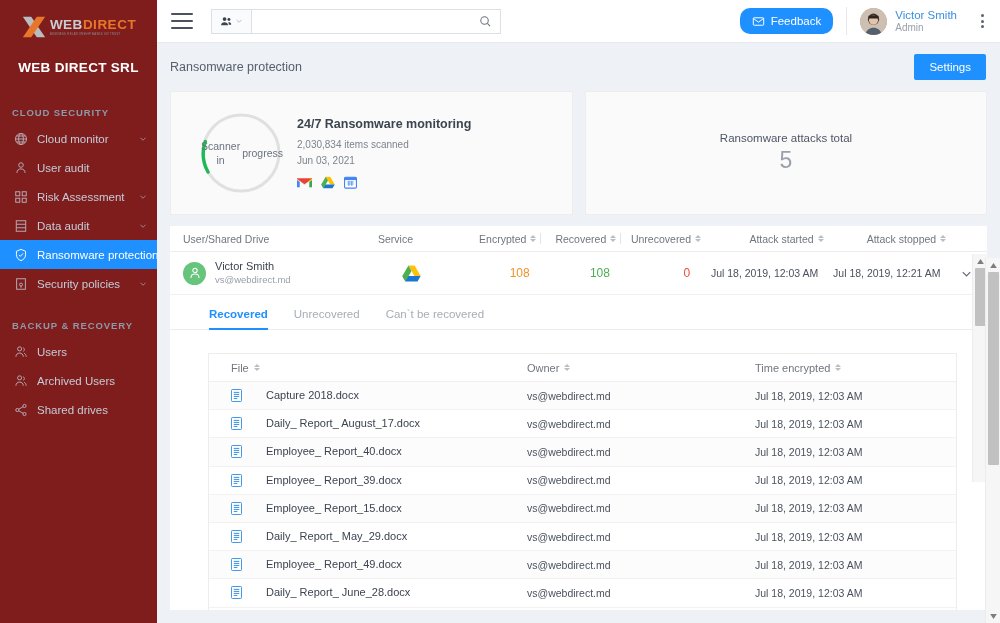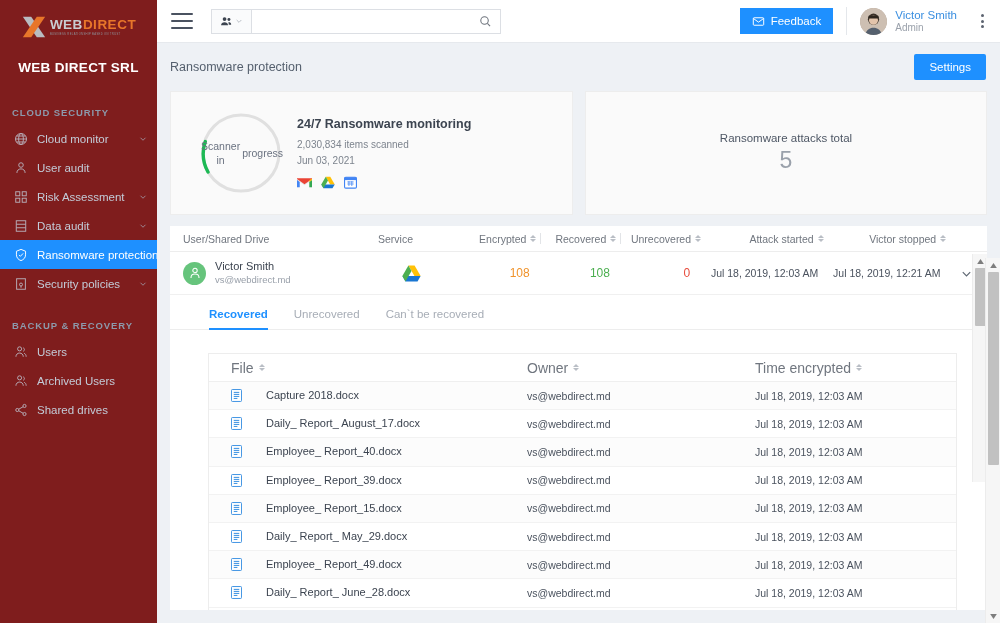--- a/index.html
+++ b/index.html
@@ -78,21 +78,21 @@
   .search-field {
     width: 250px; border: 1px solid #dcdfe4; background: #fff;
     display: flex; align-items: center; padding: 0 8px 0 6px;
   }
   .search-field input {
     flex: 1; border: none; outline: none; font-size: 11px;
     font-family: "Liberation Sans", sans-serif; color: #333;
   }
   .topbar-right { margin-left: auto; display: flex; align-items: center; }
   .feedback-btn {
-    background: #1e90ff; color: #fff; border: none; border-radius: 0;
+    background: #1e90ff; color: #fff; border: none; border-radius: 10px;
     height: 26px; padding: 0 12px; font-size: 11.5px; cursor: pointer;
     display: flex; align-items: center; gap: 6px;
     font-family: "Liberation Sans", sans-serif;
   }
   .vdiv { width: 1px; height: 28px; background: #e4e7eb; margin: 0 13px; }
   .avatar {
     width: 27px; height: 27px; border-radius: 50%; overflow: hidden;
     background: #b9a99a; margin-right: 8px; position: relative; flex: 0 0 27px;
   }
   .user-block { line-height: 1.25; }
@@ -175,21 +175,21 @@
     font-size: 11.5px; color: #a7adb6; padding: 13px 0 8px; cursor: pointer;
     border-bottom: 2px solid transparent; margin-bottom: -1px;
   }
   .tab.active { color: #1e90ff; font-weight: 700; border-bottom-color: #1e90ff; }
 
   
   .inner-wrap { padding: 23px 30px 0 38px; }
   .inner-table { border: 1px solid #ededed; border-bottom: none; }
   .inner-head {
     display: flex; height: 28px; align-items: center;
-    font-size: 14px; color: #70767f; background: #fff;
+    font-size: 11px; color: #70767f; background: #fff;
     border-bottom: 1px solid #efefef;
   }
   .f-file { width: 318px; padding-left: 22px; display: flex; align-items: center; gap: 5px; }
   .f-owner { width: 218px; display: flex; align-items: center; gap: 5px; }
   .f-time { flex: 1; display: flex; align-items: center; gap: 5px; justify-content: flex-start; padding-left: 10px; }
   .inner-body { height: 228px; overflow: hidden; position: relative; }
   .file-row {
     display: flex; align-items: center; height: 28.2px;
     font-size: 11px; border-bottom: 1px solid #f2f2f2;
   }
@@ -500,21 +500,21 @@
               </span>
           </div>
           <div class="oh c-started">
             <span>Attack started</span>
             <span class="sort">
                 <i class="up"></i>
                 <i class="dn"></i>
               </span>
           </div>
           <div class="oh c-stopped">
-            <span>Victor stopped</span>
+            <span>Attack stopped</span>
             <span class="sort">
                 <i class="up"></i>
                 <i class="dn"></i>
               </span>
           </div>
           <div class="oh c-exp"></div>
         </div>
 
         <div class="outer-row">
           <div class="c-user" style="display:flex;align-items:center">

